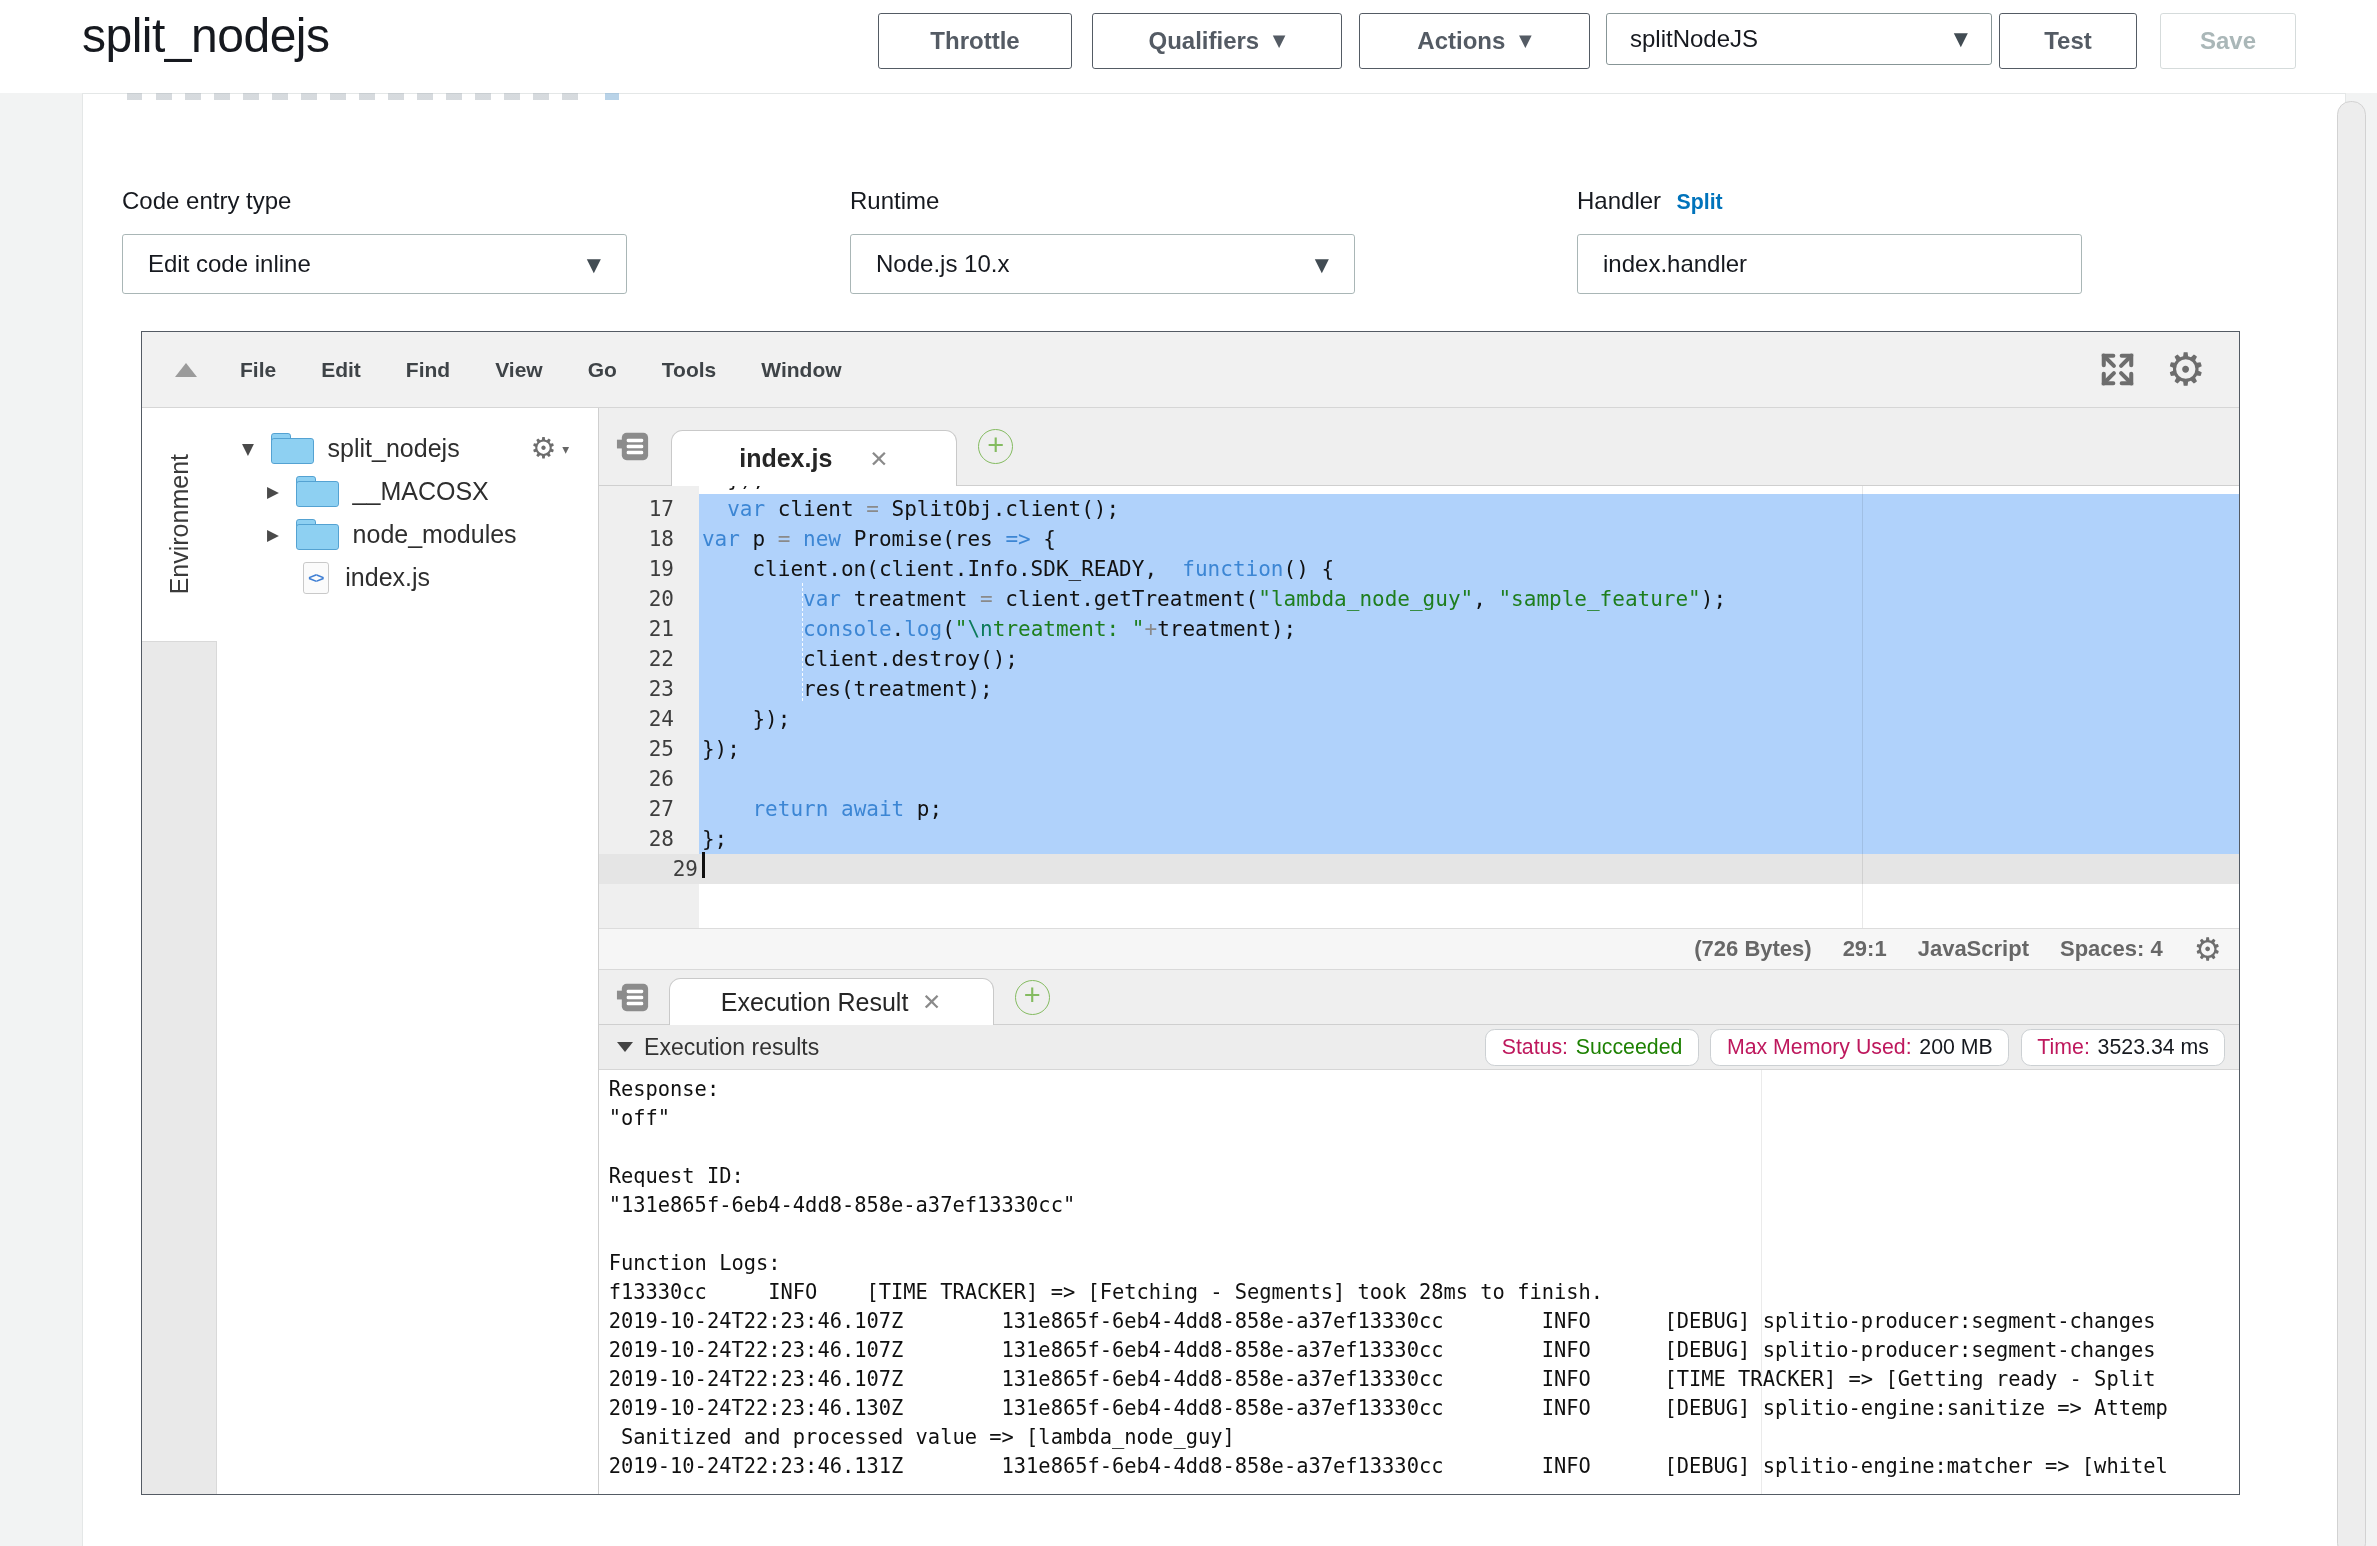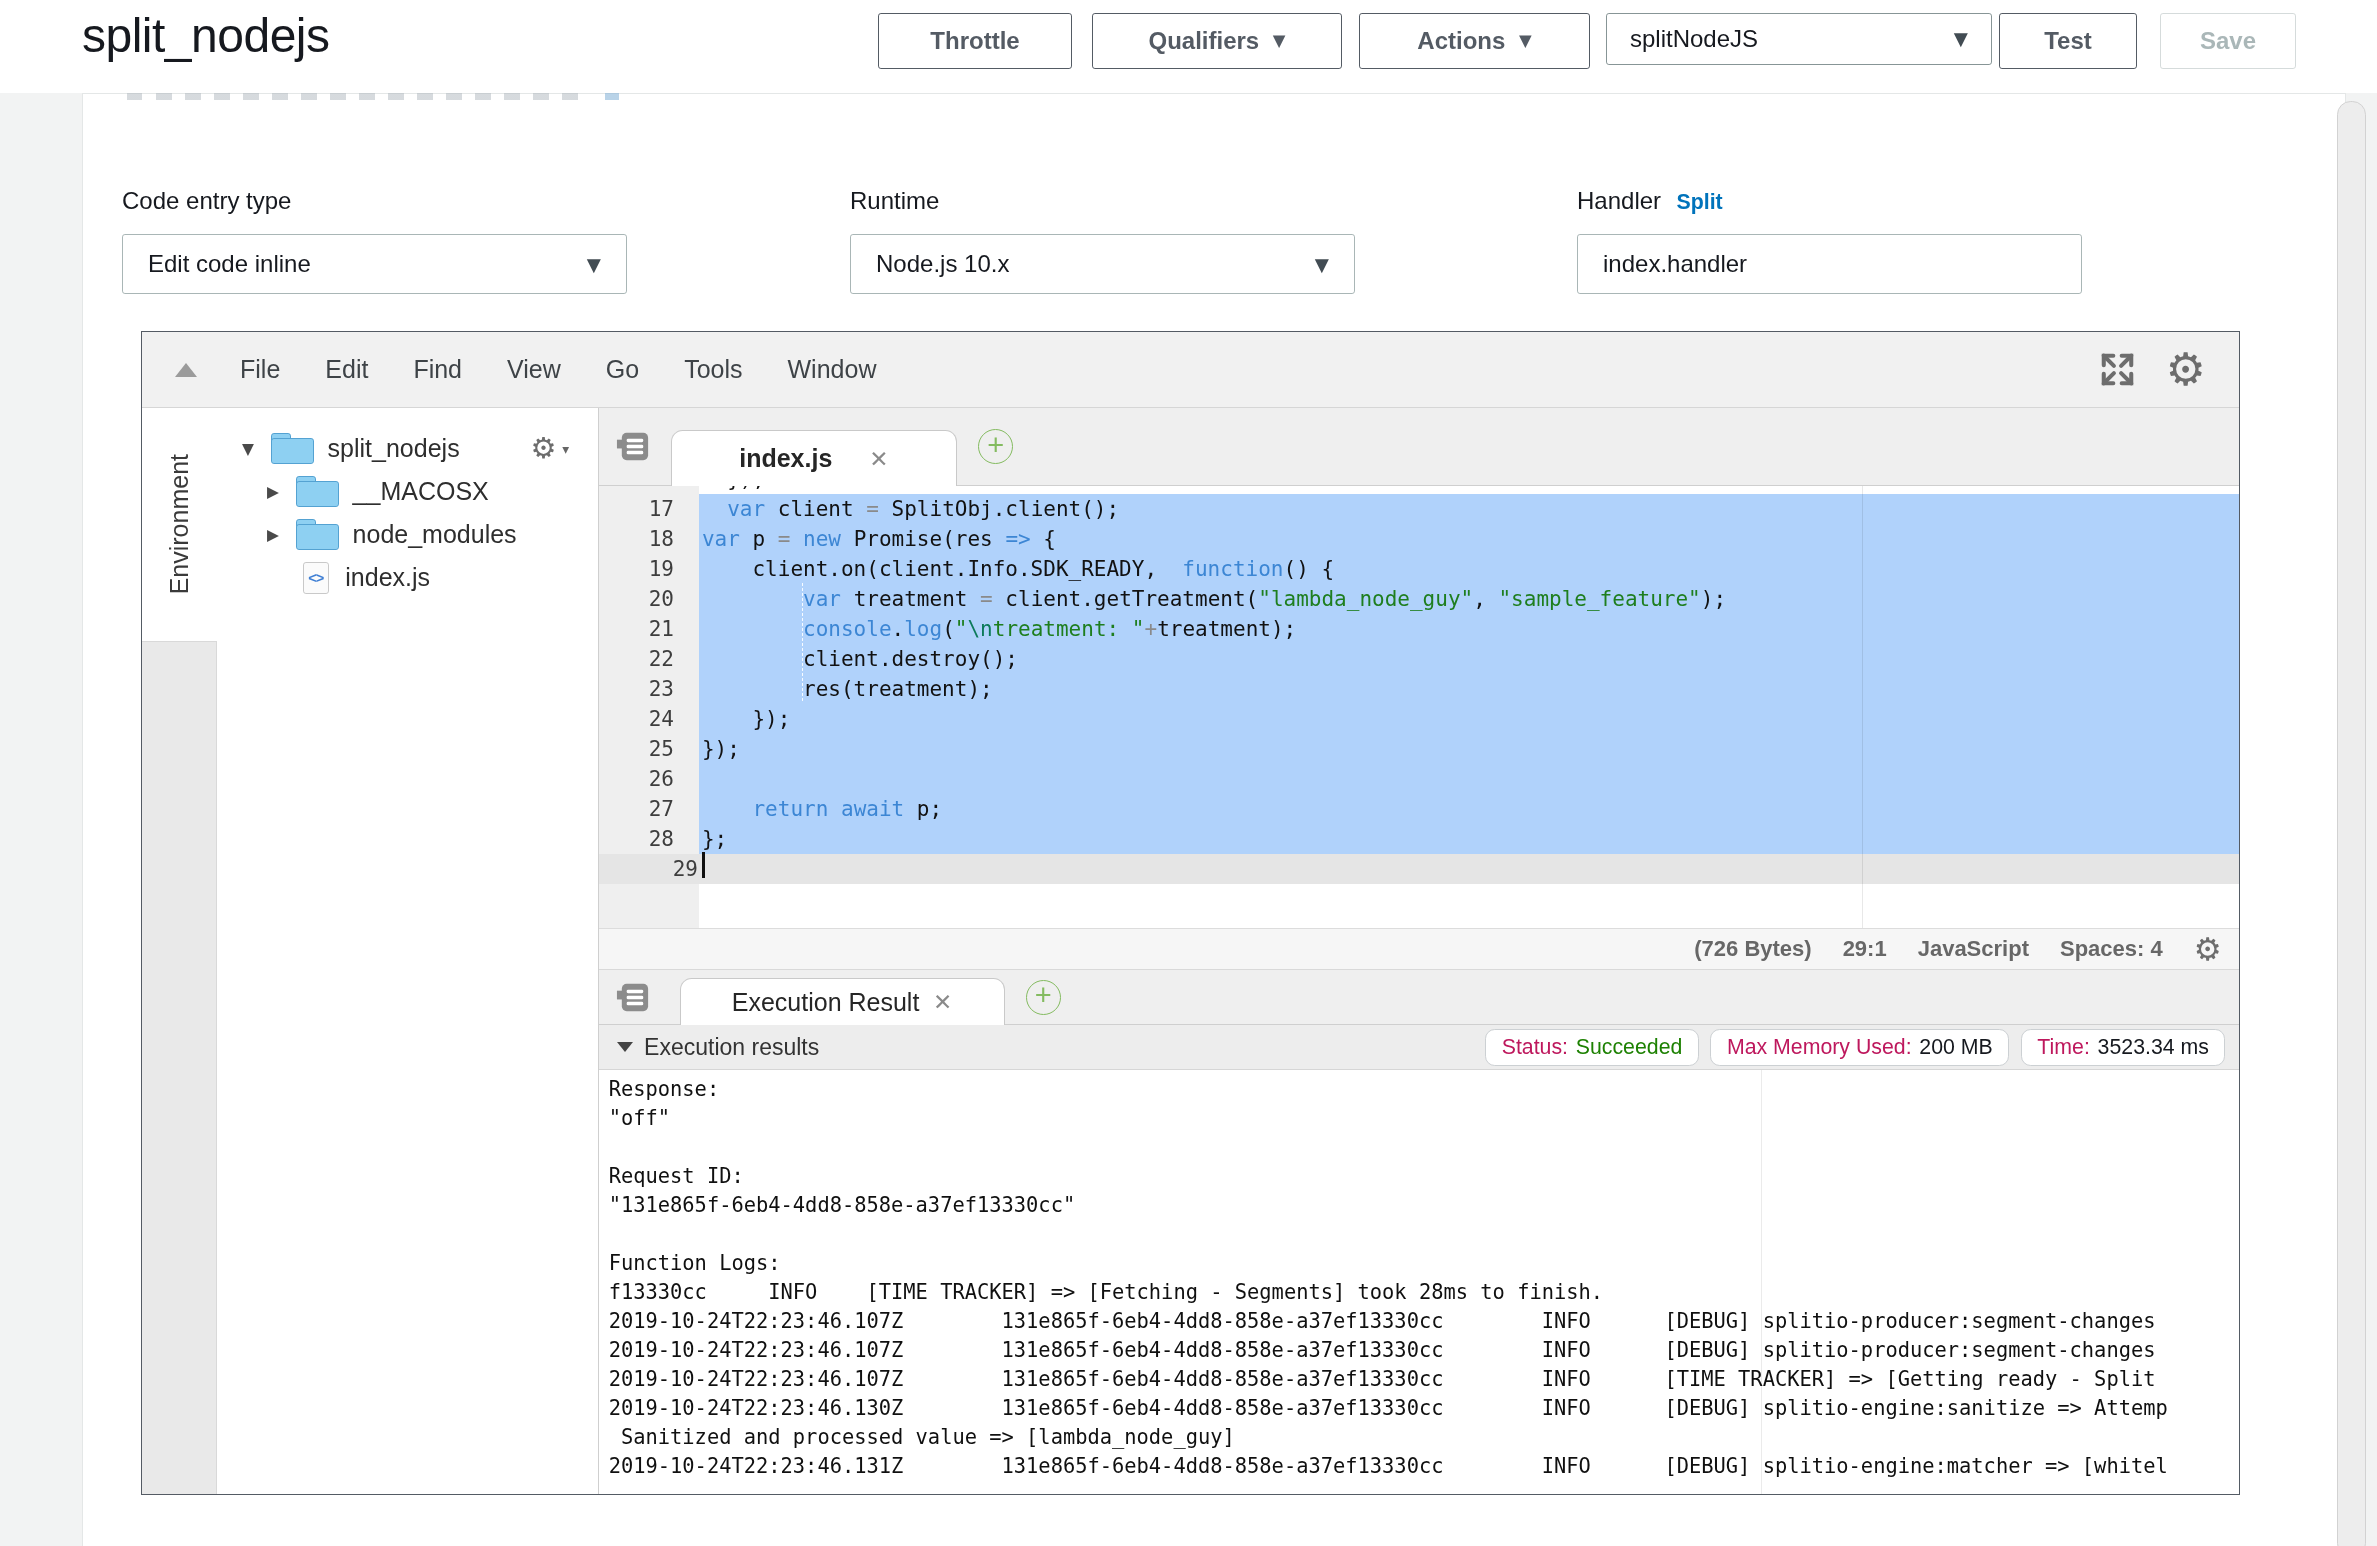--- a/index.html
+++ b/index.html
@@ -30,21 +30,21 @@
   .flabel{font-size:24px;color:#16191f;display:flex;align-items:baseline;gap:15.5px;}
   .info-link{color:#0073bb;font-weight:700;font-size:21.3px;cursor:pointer;}
   .fselect,.finput{margin-top:19.4px;width:505px;height:60px;border:1px solid #a9b6b6;border-radius:2.9px;background:#fff;display:flex;align-items:center;padding:0 25px;font-size:24px;color:#16191f;}
   .fselect{cursor:pointer;}
   .fselect .caret{margin-left:auto;color:#424c53;font-size:18.4px;}
 
   
   .ide{position:absolute;left:58px;top:237px;width:2099px;height:1164px;border:1.9px solid #545b64;background:#fff;}
   .menubar{height:76px;background:#f1f1f1;border-bottom:1px solid #d6d6d6;display:flex;align-items:center;padding:0 33px;}
   .collapse-tri{width:0;height:0;border-left:11.6px solid transparent;border-right:11.6px solid transparent;border-bottom:14.6px solid #9b9b9b;margin-right:43px;cursor:pointer;}
-  .menu-item{font-size:25px;color:#3e4347;margin-right:45px;cursor:pointer;}
+  .menu-item{font-size:21px;color:#3e4347;margin-right:45px;cursor:pointer;font-weight:bold;}
   .mb-icons{margin-left:auto;display:flex;align-items:center;gap:27px;}
   .gear{font-family:"DejaVu Sans",sans-serif;color:#6d6d6d;cursor:pointer;line-height:1;}
   .mb-gear{font-size:45px;}
 
   .ide-body{position:absolute;top:76px;left:0;right:0;bottom:0;display:flex;}
   .env-rail{flex:0 0 75px;position:relative;}
   .env-tab{height:233px;display:flex;align-items:center;justify-content:center;}
   .env-label{writing-mode:vertical-rl;transform:rotate(180deg);font-size:25px;color:#3a3a3a;}
   .env-rest{position:absolute;top:233px;left:0;right:0;bottom:0;background:#e9e9e9;border-top:1px solid #d9d9d9;border-right:1px solid #d9d9d9;}
   .tree-panel{flex:0 0 382px;border-right:1px solid #cfcfcf;background:#fff;padding-top:19.4px;}
@@ -61,21 +61,21 @@
   .tree-gear{font-size:29px;}
   .tree-gear-caret{font-size:13.6px;color:#666;font-family:"DejaVu Sans",sans-serif;}
 
   .main{flex:1;display:flex;flex-direction:column;min-width:0;}
   .tab-bar{background:#efefef;border-bottom:1px solid #cfcfcf;display:flex;align-items:flex-end;position:relative;}
   #tab-bar-code{height:78px;flex:0 0 78px;}
   #tab-bar-exec{height:56px;flex:0 0 56px;border-top:1px solid #d9d9d9;}
   .list-icon{align-self:center;margin-left:15.5px;}
   .tab{background:#fff;border:1px solid #c9c9c9;border-bottom:none;border-radius:11.6px 11.6px 0 0;display:flex;align-items:center;justify-content:center;position:relative;top:1px;cursor:pointer;}
   #tab-index{margin-left:19.4px;width:286px;height:56px;}
-  #tab-exec{margin-left:28px;width:325px;height:47px;}
+  #tab-exec{margin-left:17px;width:325px;height:47px;}
   .tab-label{font-size:25px;color:#262626;}
   #tab-index .tab-label{font-weight:700;}
   .tab-close{margin-left:37px;font-size:23px;color:#8a8a8a;cursor:pointer;font-family:"DejaVu Sans",sans-serif;}
   #tab-exec .tab-close{margin-left:13.6px;}
   .plus-btn{align-self:center;margin-left:21.3px;width:35px;height:35px;border:1.9px solid #84bb60;border-radius:50%;color:#84bb60;display:flex;align-items:center;justify-content:center;font-size:29px;line-height:1;cursor:pointer;padding-bottom:2.9px;}
 
   
   .code-area{flex:0 0 442px;position:relative;background:#fff;overflow:hidden;font-family:"DejaVu Sans Mono",monospace;font-size:21px;}
   .gutter-bg{position:absolute;left:0;top:0;bottom:0;width:100px;background:#efefef;}
   .code-rows{position:absolute;left:0;top:0;right:0;}

